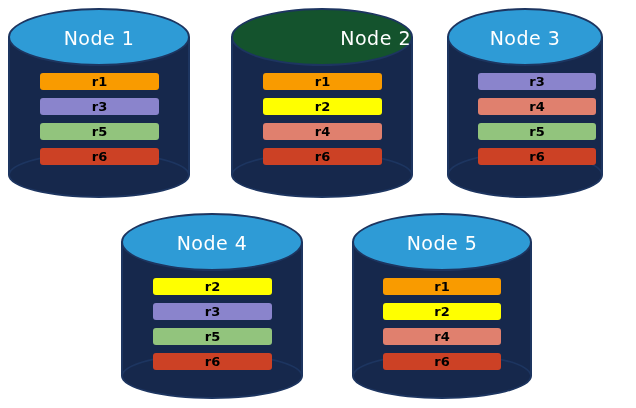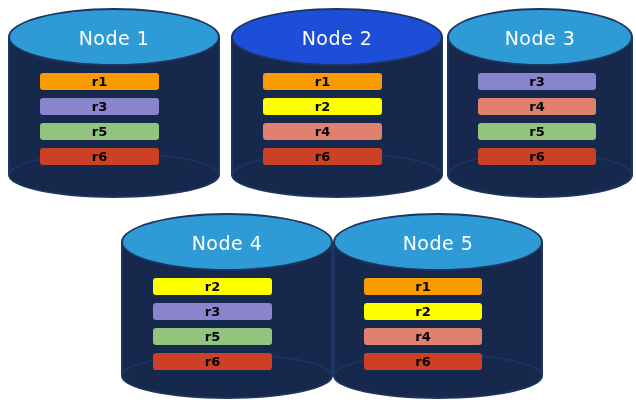--- a/index.html
+++ b/index.html
@@ -18,21 +18,20 @@
   #diagram {
     position: absolute;
     left: 0;
     top: 0;
     width: 636px;
     height: 408px;
   }
 
   .node {
     position: absolute;
-    padding-left: 30px;
   }
 
   
   .cyl-body {
     position: absolute;
     left: 0;
     right: 0;
     background: #16284C;
     border-left: 2px solid #1d3560;
     border-right: 2px solid #1d3560;
@@ -112,21 +111,21 @@
           <span>r5</span>
         </div>
         <div class="replica-bar" style="background: rgb(204, 65, 37); height: 17px; color: rgb(0, 0, 0);">
           <span>r6</span>
         </div>
       </div>
     </div>
     <div class="node" style="left: 231px; top: 8px; width: 182px; height: 190px;">
       <div class="cyl-body" style="top: 29px; height: 138px; background: rgb(22, 40, 76);"></div>
       <div class="cyl-bottom" style="top: 144px; height: 46px; background: rgb(22, 40, 76);"></div>
-      <div class="cyl-top" style="height: 58px; background: #1d4ed8;">
+      <div class="cyl-top" style="height: 58px; background: #14532d; justify-content: flex-end;">
         <div class="node-label" style="color: rgb(255, 255, 255);">Node  2</div>
       </div>
       <div class="replica-stack" style="left: 32px; width: 119px; top: 65px;">
         <div class="replica-bar" style="background: rgb(249, 155, 0); height: 17px; color: rgb(0, 0, 0); margin-bottom: 8px;">
           <span>r1</span>
         </div>
         <div class="replica-bar" style="background: rgb(255, 255, 0); height: 17px; color: rgb(0, 0, 0); margin-bottom: 8px;">
           <span>r2</span>
         </div>
         <div class="replica-bar" style="background: rgb(224, 128, 110); height: 17px; color: rgb(0, 0, 0); margin-bottom: 8px;">
@@ -172,21 +171,21 @@
           <span>r3</span>
         </div>
         <div class="replica-bar" style="background: rgb(146, 196, 125); height: 17px; color: rgb(0, 0, 0); margin-bottom: 8px;">
           <span>r5</span>
         </div>
         <div class="replica-bar" style="background: rgb(204, 65, 37); height: 17px; color: rgb(0, 0, 0);">
           <span>r6</span>
         </div>
       </div>
     </div>
-    <div class="node" style="left: 333px; top: 213px; width: 180px; height: 186px;">
+    <div class="node" style="left: 352px; top: 213px; width: 180px; height: 186px;">
       <div class="cyl-body" style="top: 29px; height: 134px; background: rgb(22, 40, 76);"></div>
       <div class="cyl-bottom" style="top: 140px; height: 46px; background: rgb(22, 40, 76);"></div>
       <div class="cyl-top" style="height: 58px; background: rgb(46, 155, 214);">
         <div class="node-label" style="color: rgb(255, 255, 255);">Node  5</div>
       </div>
       <div class="replica-stack" style="left: 31px; width: 118px; top: 65px;">
         <div class="replica-bar" style="background: rgb(249, 155, 0); height: 17px; color: rgb(0, 0, 0); margin-bottom: 8px;">
           <span>r1</span>
         </div>
         <div class="replica-bar" style="background: rgb(255, 255, 0); height: 17px; color: rgb(0, 0, 0); margin-bottom: 8px;">

